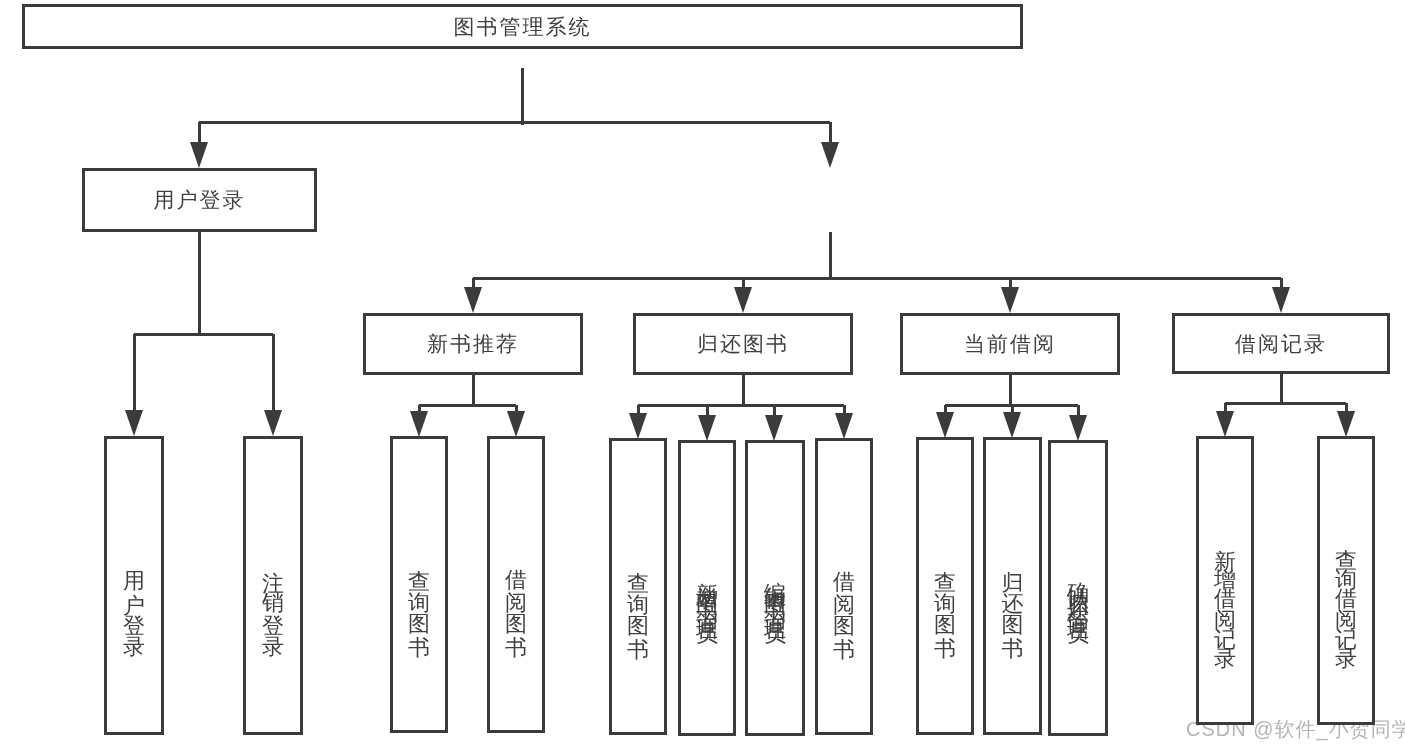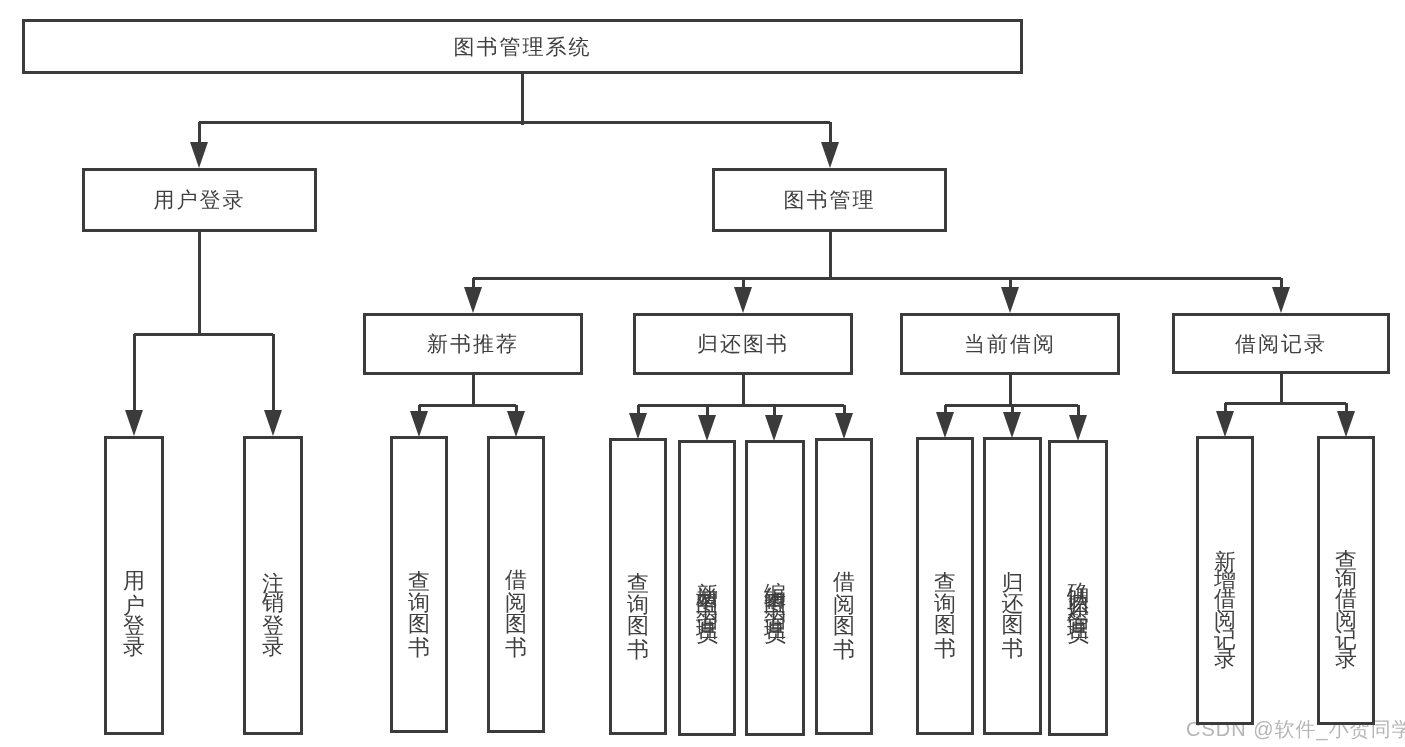--- a/index.html
+++ b/index.html
@@ -84,28 +84,25 @@
     <div class="vline" style="left: 1010.5px; top: 405px; height: 8px;"></div>
     <div class="arrow" style="left: 1003px; top: 412px;"></div>
     <div class="vline" style="left: 1076.5px; top: 405px; height: 12px;"></div>
     <div class="arrow" style="left: 1069px; top: 415px;"></div>
     <div class="vline" style="left: 1279.5px; top: 374px; height: 29px;"></div>
     <div class="hline" style="left: 1225px; top: 401.5px; width: 121px;"></div>
     <div class="vline" style="left: 1223.5px; top: 403px; height: 10px;"></div>
     <div class="arrow" style="left: 1216px; top: 411px;"></div>
     <div class="vline" style="left: 1344.5px; top: 403px; height: 10px;"></div>
     <div class="arrow" style="left: 1337px; top: 411px;"></div>
-    <div class="node" style="left: 22px; top: 19px; width: 1001px; height: 55px;">
+    <div class="node" style="left: 22px; top: 4px; width: 1001px; height: 45px;">
       <span>图书管理系统</span>
     </div>
     <div class="node" style="left: 82px; top: 168px; width: 235px; height: 64px;">
       <span>用户登录</span>
-    </div>
-    <div class="node" style="left: 712px; top: 168px; width: 235px; height: 64px;">
-      <span>图书管理</span>
     </div>
     <div class="node" style="left: 363px; top: 313px; width: 220px; height: 62px; text-align: center;">
       <span>新书推荐</span>
     </div>
     <div class="node" style="left: 633px; top: 313px; width: 220px; height: 62px;">
       <span>归还图书</span>
     </div>
     <div class="node" style="left: 900px; top: 313px; width: 220px; height: 62px;">
       <span>当前借阅</span>
     </div>

